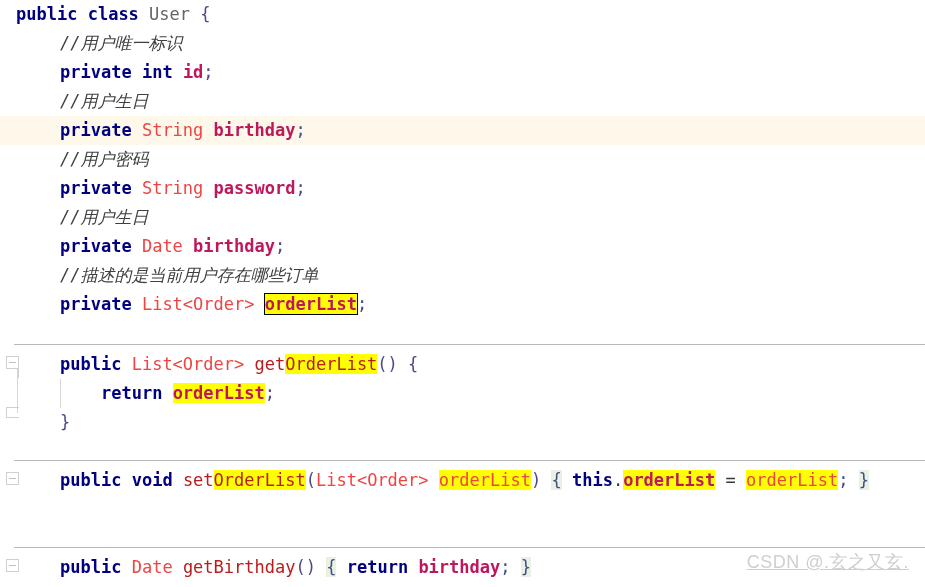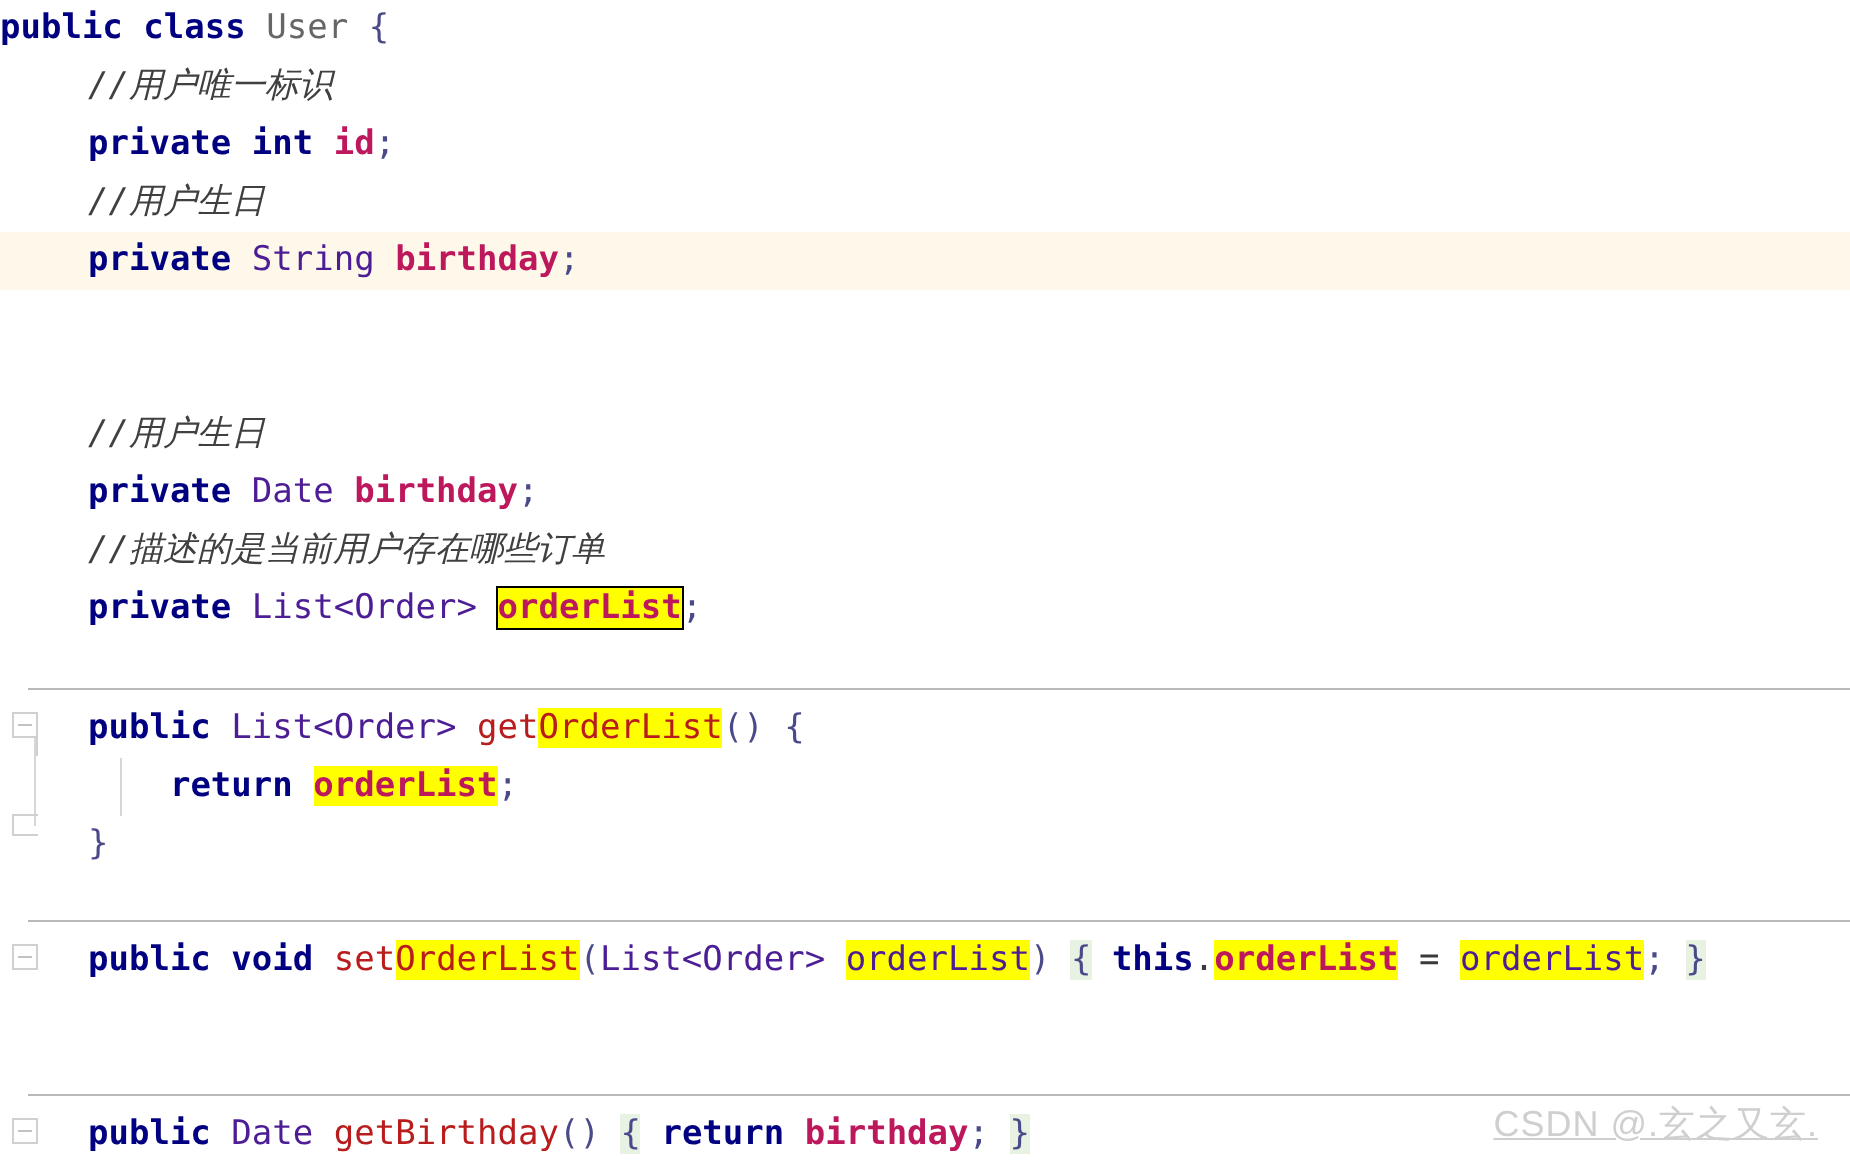--- a/index.html
+++ b/index.html
@@ -97,41 +97,41 @@
     top: 0;
     right: 0;
     bottom: 0;
   }
   .line {
     position: absolute;
     left: 0;
     right: 0;
     height: 29px;
     white-space: pre;
-    padding-left: 0;
+    padding-left: 16px;
     box-sizing: border-box;
   }
   .line-inner {
     display: inline-block;
     padding-left: 44px;
   }
   .line.caret-line {
     background: #fdf8e9;
   }
 
   
   .indent-guide {
     position: absolute;
     width: 1px;
     background: #d6d6d6;
   }
 
   
   .kw      { color: #000080; font-weight: bold; }
-  .type    { color: #4c1d95; }
+  .type    { color: #ef4444; }
   .cls     { color: #666666; }
   .field   { color: #be185d; font-weight: bold; }
   .method  { color: #b91c1c; }
   .punct   { color: #4a4a8a; }
   .op      { color: #3a3a3a; }
   .comment { color: #404040; font-style: italic; }
 
   
   .hl            { background: #ffff00; }
   .hl-current    { background: #ffff00; outline: 1px solid #000000; }
@@ -172,21 +172,23 @@
     <div class="line" style="top:0px;"><span style="padding-left:0;"><span class="kw">public</span> <span class="kw">class</span> <span class="cls">User</span> <span class="punct">{</span></span></div>
 
     <div class="line" style="top:29px;"><span class="line-inner"><span class="comment">//用户唯一标识</span></span></div>
 
     <div class="line" style="top:58px;"><span class="line-inner"><span class="kw">private</span> <span class="kw">int</span> <span class="field">id</span><span class="punct">;</span></span></div>
 
     <div class="line" style="top:87px;"><span class="line-inner"><span class="comment">//用户生日</span></span></div>
 
     <div class="line caret-line" style="top:116px;"><span class="line-inner"><span class="kw">private</span> <span class="type">String</span> <span class="field">birthday</span><span class="punct">;</span></span></div>
 
-
+    <div class="line" style="top:145px;"><span class="line-inner"><span class="comment">//用户密码</span></span></div>
+
+    <div class="line" style="top:174px;"><span class="line-inner"><span class="kw">private</span> <span class="type">String</span> <span class="field">password</span><span class="punct">;</span></span></div>
 
     <div class="line" style="top:203px;"><span class="line-inner"><span class="comment">//用户生日</span></span></div>
 
     <div class="line" style="top:232px;"><span class="line-inner"><span class="kw">private</span> <span class="type">Date</span> <span class="field">birthday</span><span class="punct">;</span></span></div>
 
     <div class="line" style="top:261px;"><span class="line-inner"><span class="comment">//描述的是当前用户存在哪些订单</span></span></div>
 
     <div class="line" style="top:290px;"><span class="line-inner"><span class="kw">private</span> <span class="type">List&lt;Order&gt;</span> <span class="field hl-current">orderList</span><span class="punct">;</span></span></div>
 
     <div class="line" style="top:350px;"><span class="line-inner"><span class="kw">public</span> <span class="type">List&lt;Order&gt;</span> <span class="method">get</span><span class="method hl">OrderList</span><span class="punct">()</span> <span class="punct">{</span></span></div>

